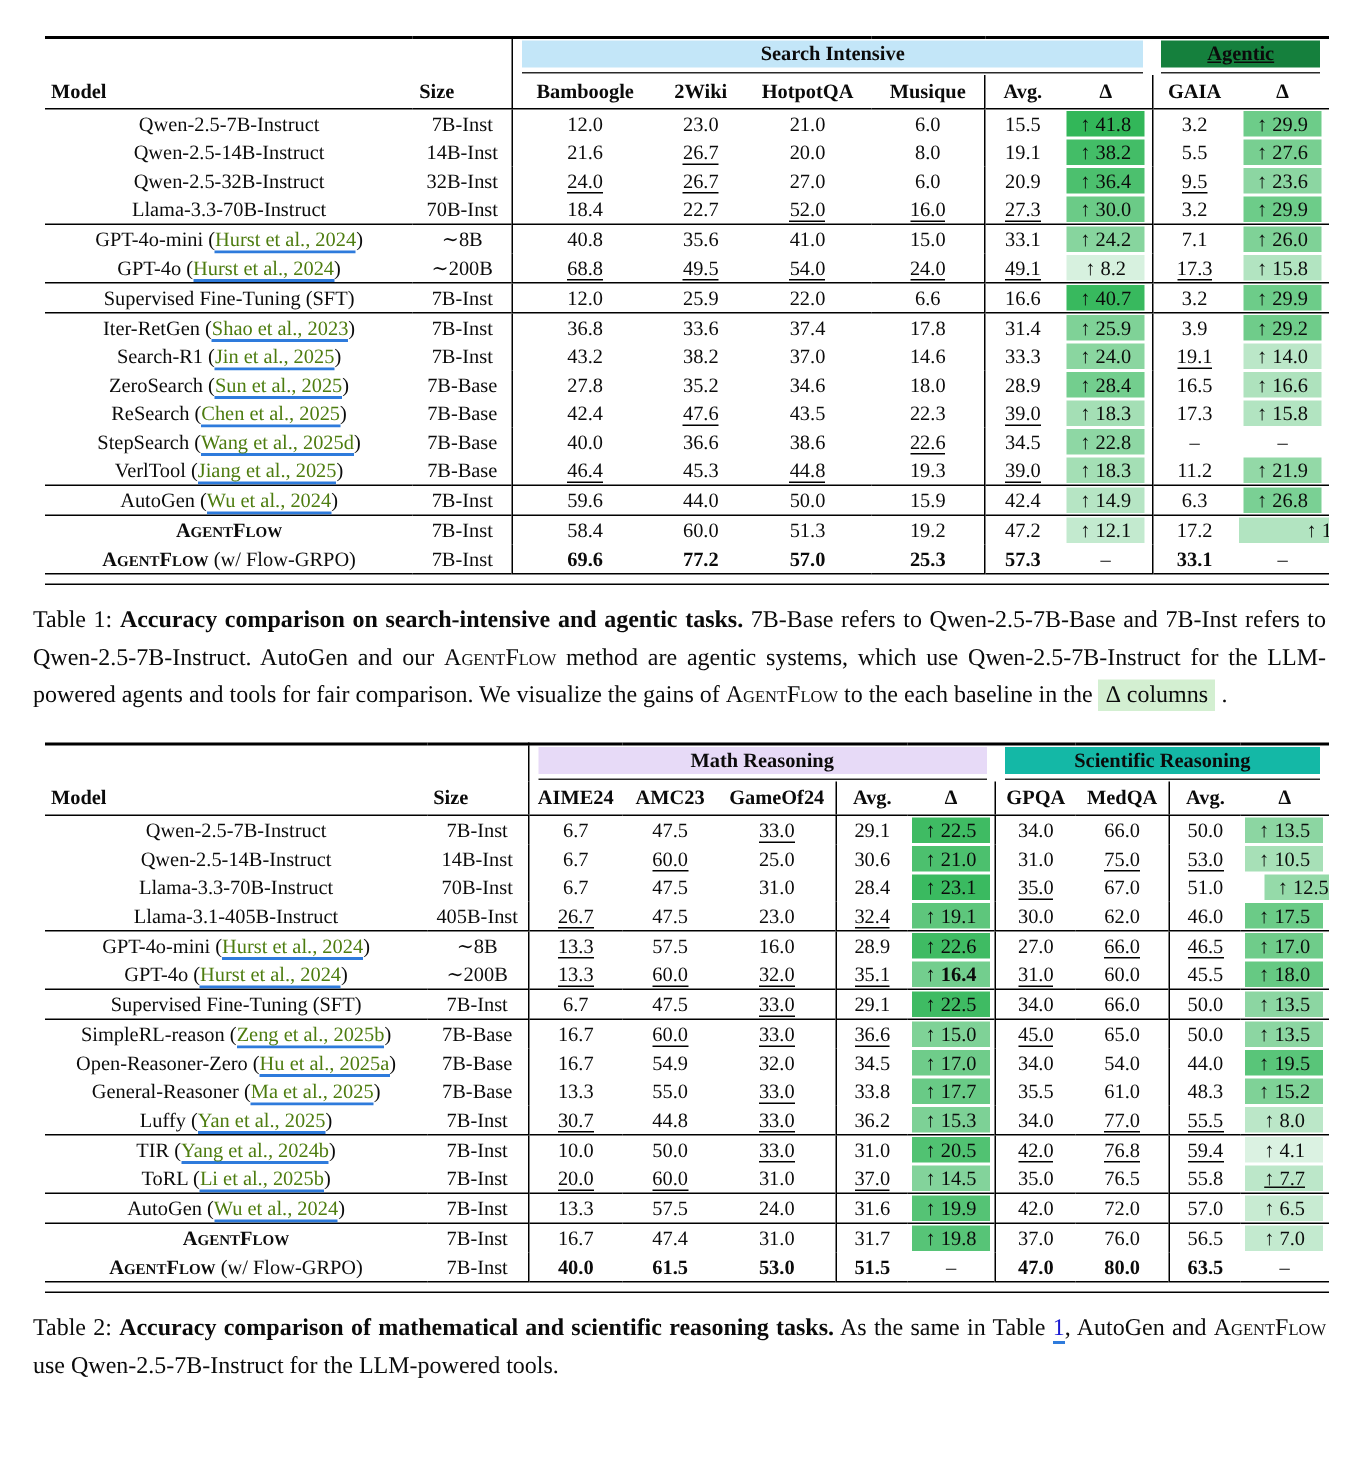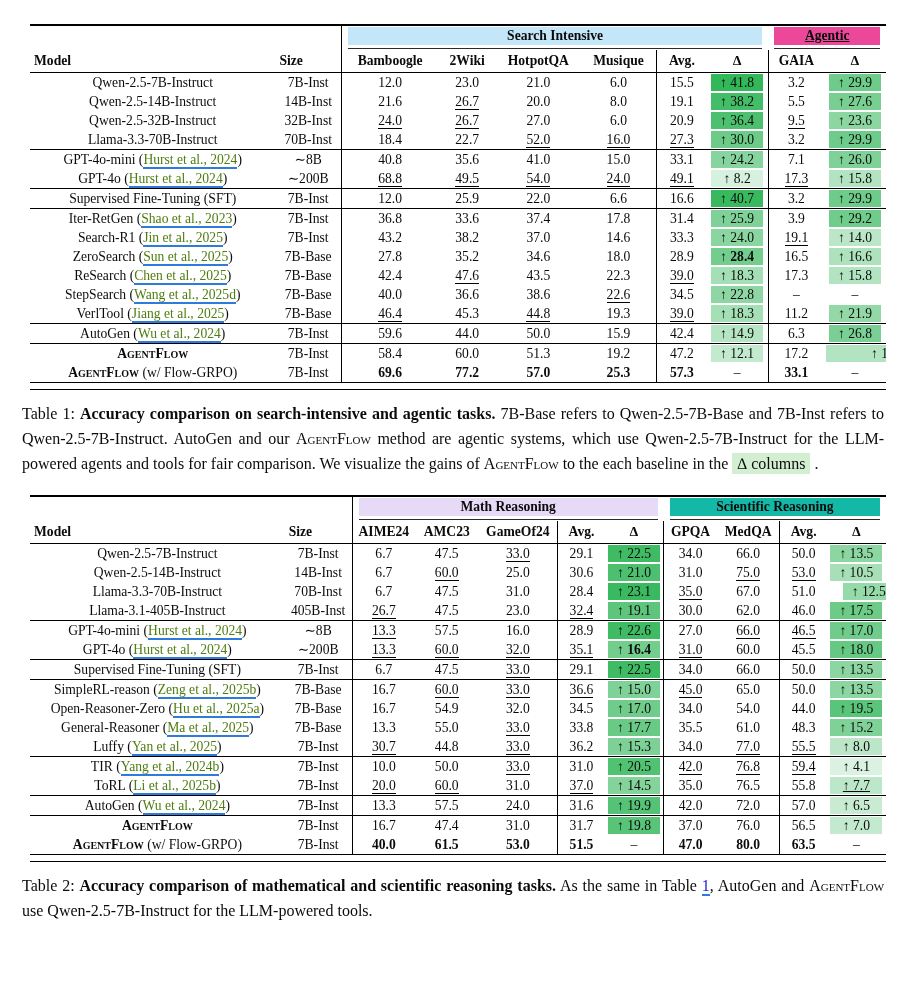--- a/index.html
+++ b/index.html
@@ -53,21 +53,21 @@
         <thead>
           <tr class="bandrow">
             <td colspan="2"></td>
             <td class="bandcell vbar" colspan="6">
               <div class="rulewrap">
                 <div class="band" style="background: rgb(195, 230, 248);">Search Intensive</div>
               </div>
             </td>
             <td class="bandcell" colspan="2">
               <div class="rulewrap">
-                <div class="band" style="background: #ec4899; text-decoration: underline;">Agentic</div>
+                <div class="band" style="background: #15803d; text-decoration: underline;">Agentic</div>
               </div>
             </td>
           </tr>
           <tr class="headrow">
             <th class="left ">Model</th>
             <th class="left ">Size</th>
             <th class="vbar">Bamboogle</th>
             <th>2Wiki</th>
             <th>HotpotQA</th>
             <th>Musique</th>
@@ -230,21 +230,21 @@
           </tr>
           <tr>
             <td class="model"><span>ZeroSearch</span> (<span class="cite">Sun et al., 2025</span>)</td>
             <td class="size">7B-Base</td>
             <td class="vbar"><span>27.8</span></td>
             <td><span>35.2</span></td>
             <td><span>34.6</span></td>
             <td><span>18.0</span></td>
             <td class="vbar"><span>28.9</span></td>
             <td>
-              <span class="delta" style="background-color: rgba(34, 177, 76, 0.63); font-weight: bold;">↑ 28.4</span>
+              <span class="delta" style="background-color: rgba(34, 177, 76, 0.63);">↑ 28.4</span>
             </td>
             <td class="vbar"><span>16.5</span></td>
             <td>
               <span class="delta" style="background-color: rgba(34, 177, 76, 0.37);">↑ 16.6</span>
             </td>
           </tr>
           <tr>
             <td class="model"><span>ReSearch</span> (<span class="cite">Chen et al., 2025</span>)</td>
             <td class="size">7B-Base</td>
             <td class="vbar"><span>42.4</span></td>

